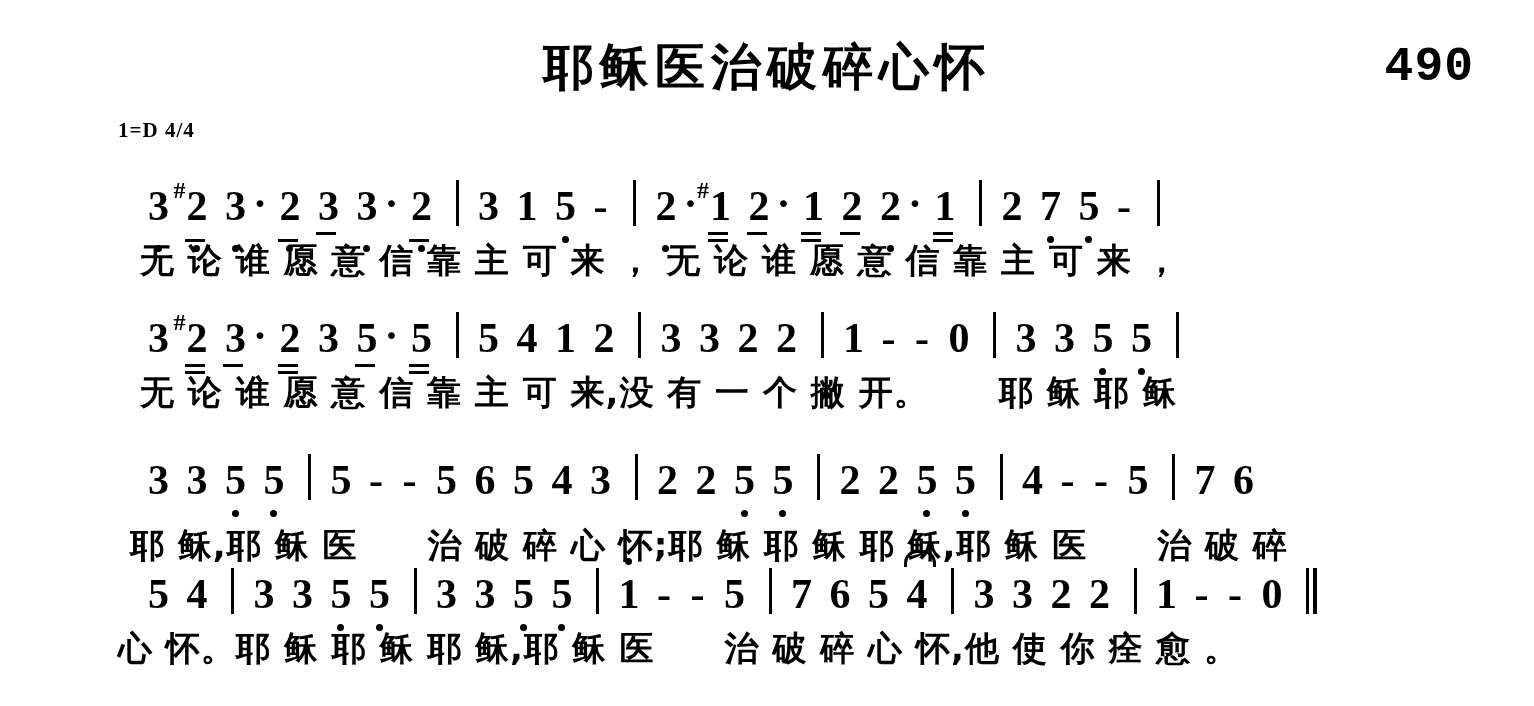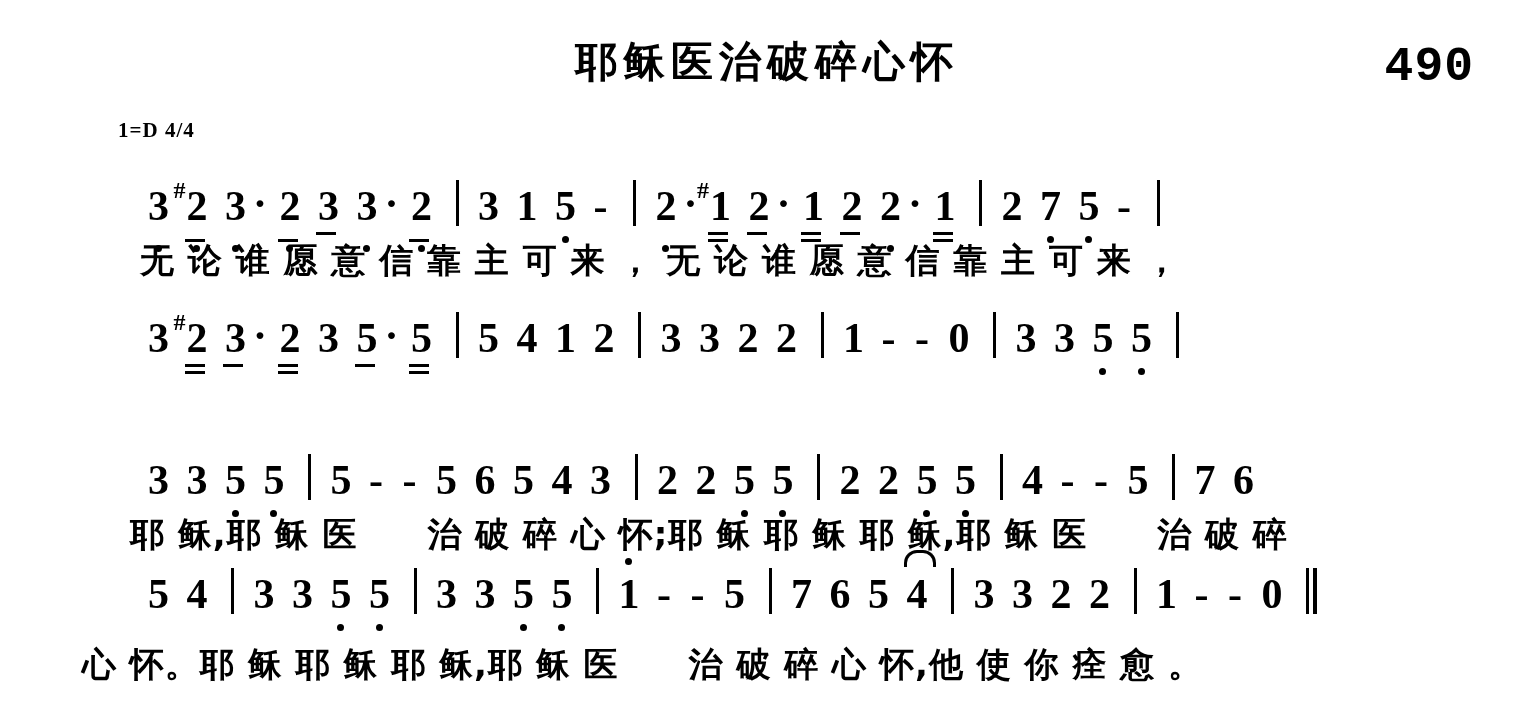--- a/index.html
+++ b/index.html
@@ -23,21 +23,21 @@
 
   
   .title {
     position: absolute;
     left: 0;
     top: 34px;
     width: 1534px;
     text-align: center;
     font-family: "DejaVu Sans", sans-serif;
     font-weight: bold;
-    font-size: 42px;
+    font-size: 50px;
     letter-spacing: 6px;
     white-space: nowrap;
   }
   .hymn-number {
     position: absolute;
     right: 60px;
     top: 40px;
     font-family: Liberation Mono, monospace;
     font-weight: bold;
     font-size: 48px;
@@ -272,20 +272,21 @@
       <span class="dash">-</span>
       <span class="dash">-</span>
       <span class="n"><span class="num">0</span></span>
       <span class="bar"></span>
       <span class="n"><span class="num">3</span></span>
       <span class="n"><span class="num">3</span></span>
       <span class="n"><span class="num lo">5</span></span>
       <span class="n"><span class="num lo">5</span></span>
       <span class="bar"></span>
     </div>
+    <div class="lyrics-row">无 论 谁 愿 意 信 靠 主 可 来,没 有 一 个 撇 开。　　耶 稣 耶 稣</div>
   </div>
 
   <div class="system" style="top:454px;">
     <div class="notes-row">
       <span class="n"><span class="num">3</span></span>
       <span class="n"><span class="num">3</span></span>
       <span class="n"><span class="num lo">5</span></span>
       <span class="n"><span class="num lo">5</span></span>
       <span class="bar"></span>
       <span class="n"><span class="num">5</span></span>
@@ -308,21 +309,21 @@
       <span class="n"><span class="num lo">5</span></span>
       <span class="bar"></span>
       <span class="n"><span class="num">4</span></span>
       <span class="dash">-</span>
       <span class="dash">-</span>
       <span class="n"><span class="num">5</span></span>
       <span class="bar"></span>
       <span class="n"><span class="num">7</span></span>
       <span class="n"><span class="num">6</span></span>
     </div>
-    <div class="lyrics-row" style="padding-left:130px;">耶 稣,耶 稣 医　　治 破 碎 心 怀;耶 稣 耶 稣 耶 稣,耶 稣 医　　治 破 碎</div>
+    <div class="lyrics-row" style="padding-left:130px;margin-top:11px;">耶 稣,耶 稣 医　　治 破 碎 心 怀;耶 稣 耶 稣 耶 稣,耶 稣 医　　治 破 碎</div>
   </div>
 
   <div class="system" style="top:568px;">
     <div class="notes-row">
       <span class="n"><span class="num">5</span></span>
       <span class="n"><span class="num">4</span></span>
       <span class="bar"></span>
       <span class="n"><span class="num">3</span></span>
       <span class="n"><span class="num">3</span></span>
       <span class="n"><span class="num lo">5</span></span>
@@ -347,16 +348,16 @@
       <span class="n"><span class="num">3</span></span>
       <span class="n"><span class="num">2</span></span>
       <span class="n"><span class="num">2</span></span>
       <span class="bar"></span>
       <span class="n"><span class="num">1</span></span>
       <span class="dash">-</span>
       <span class="dash">-</span>
       <span class="n"><span class="num">0</span></span>
       <span class="endbar"></span>
     </div>
-    <div class="lyrics-row" style="padding-left:82px;margin-top:16px;">心 怀。耶 稣 耶 稣 耶 稣,耶 稣 医　　治 破 碎 心 怀,他 使 你 痊 愈 。</div>
+    <div class="lyrics-row" style="padding-left:118px;">心 怀。耶 稣 耶 稣 耶 稣,耶 稣 医　　治 破 碎 心 怀,他 使 你 痊 愈 。</div>
   </div>
 
 </div>
 
 </body></html>

